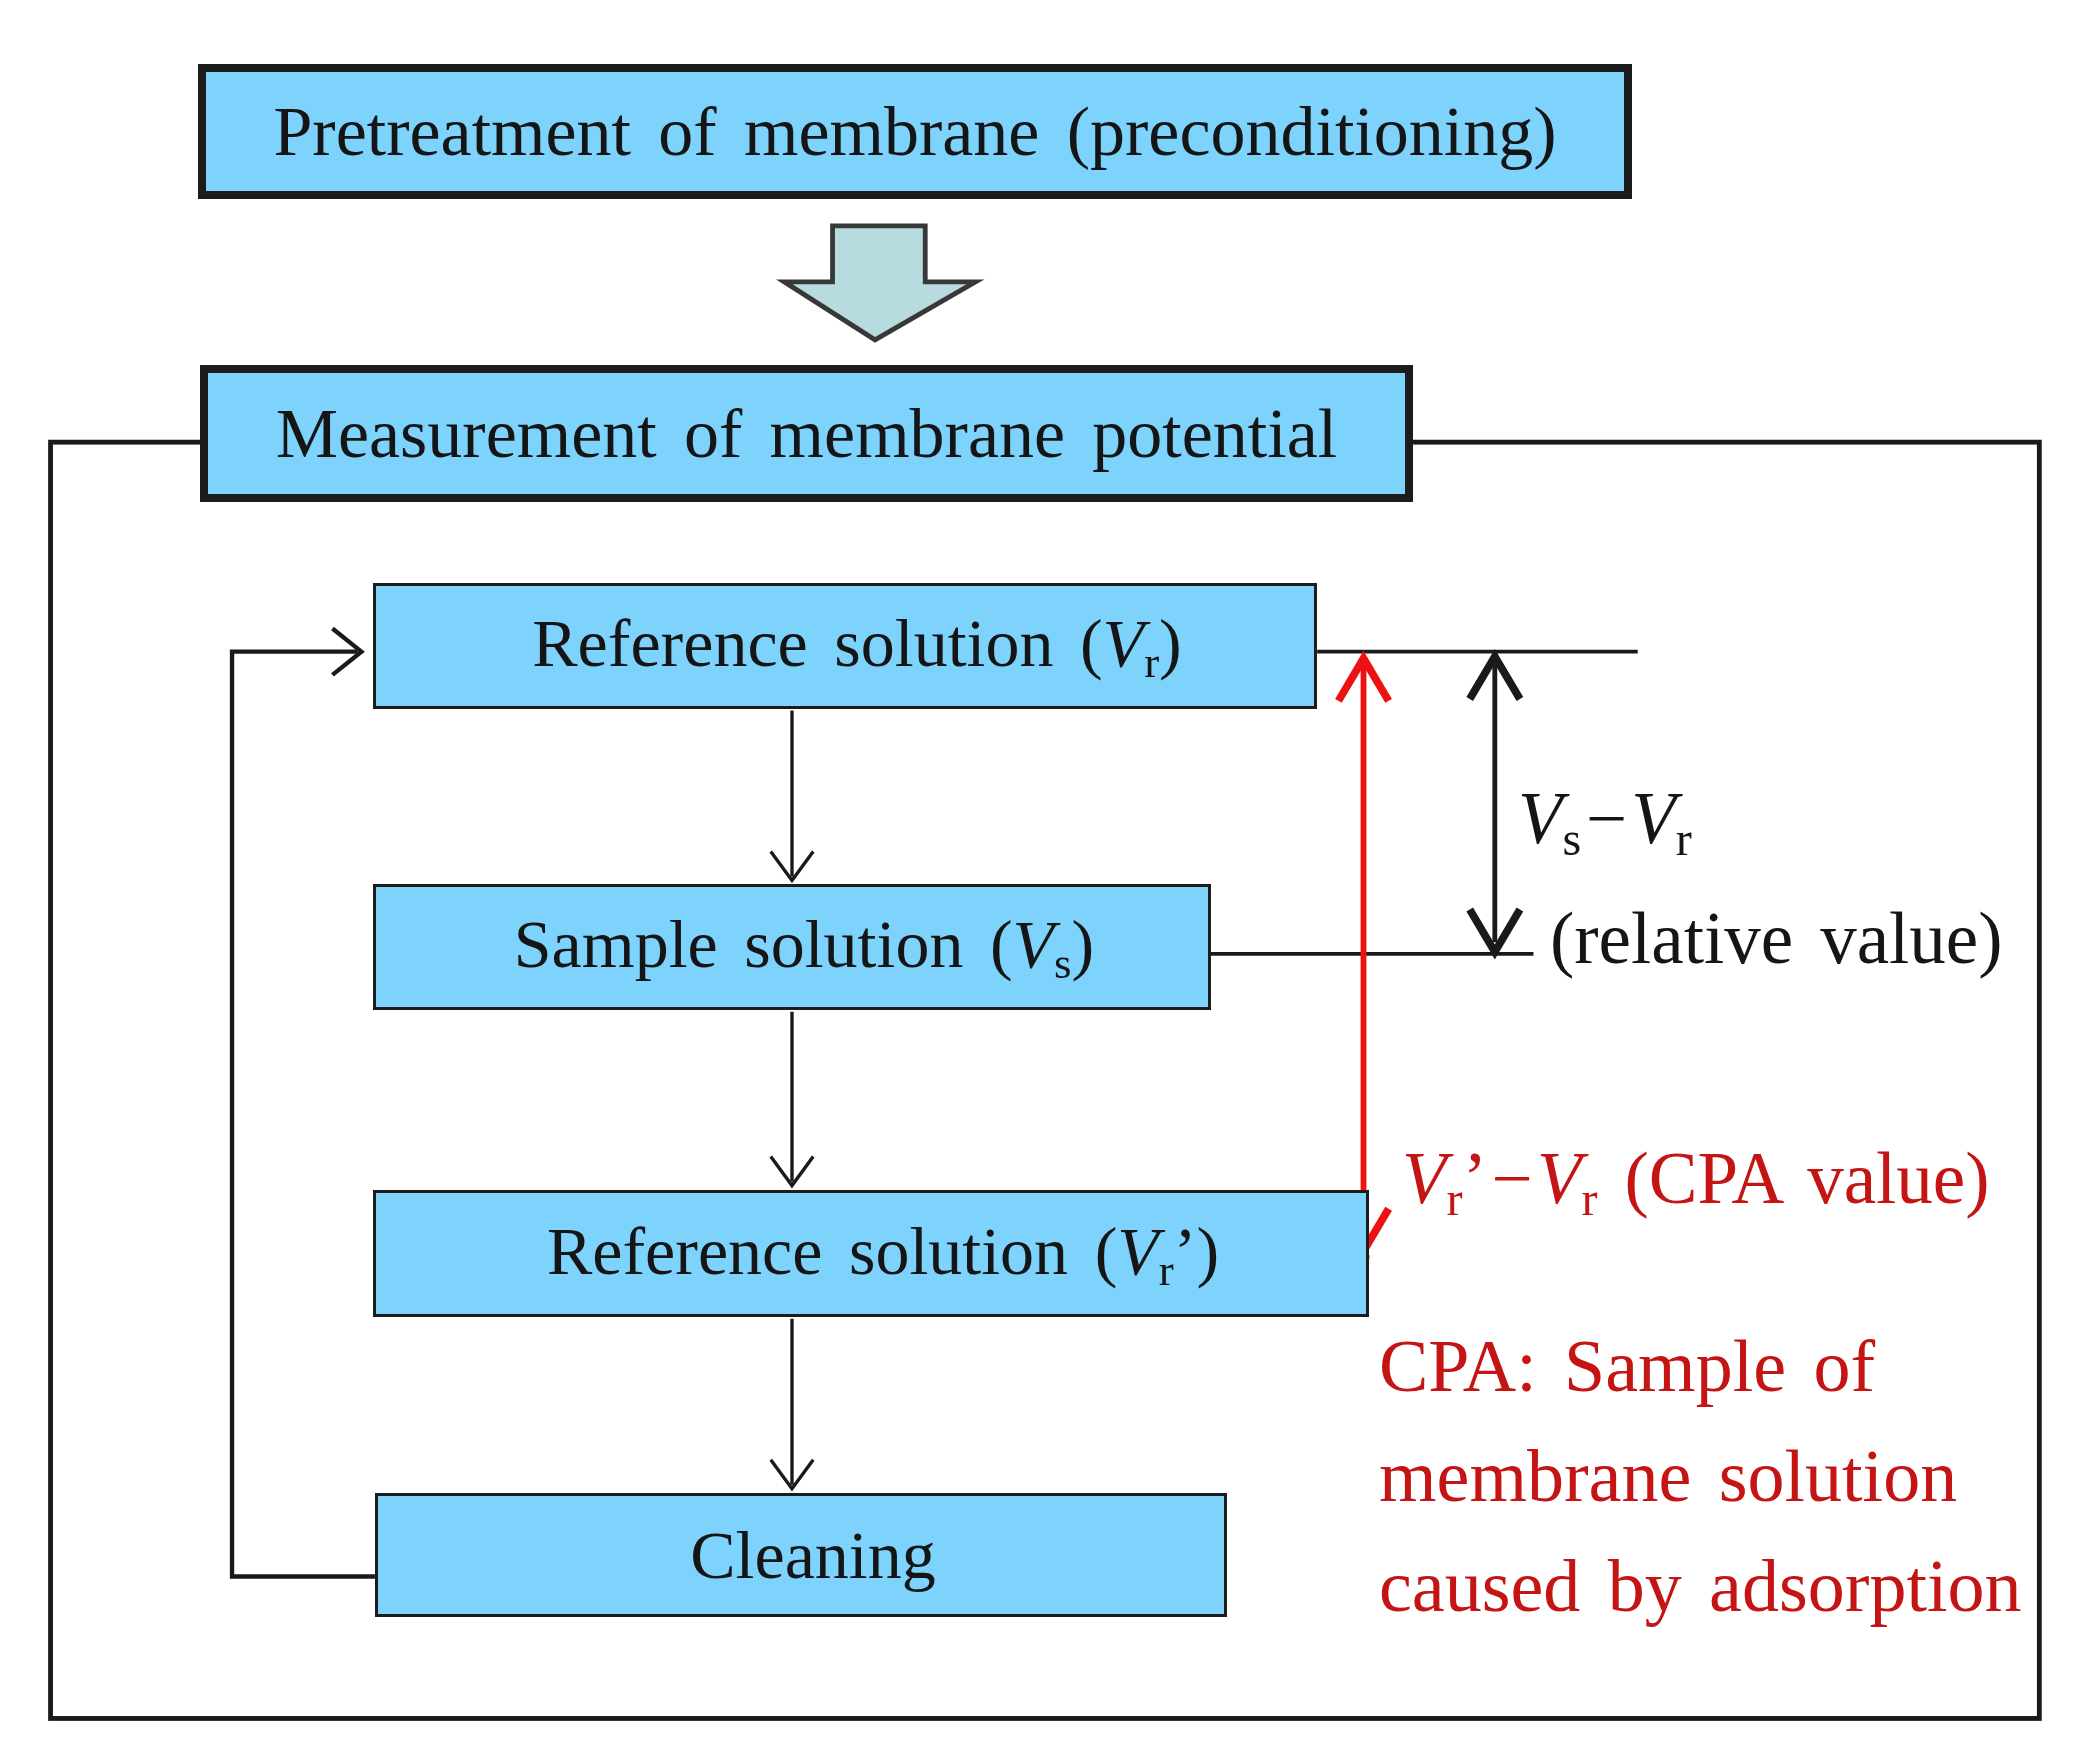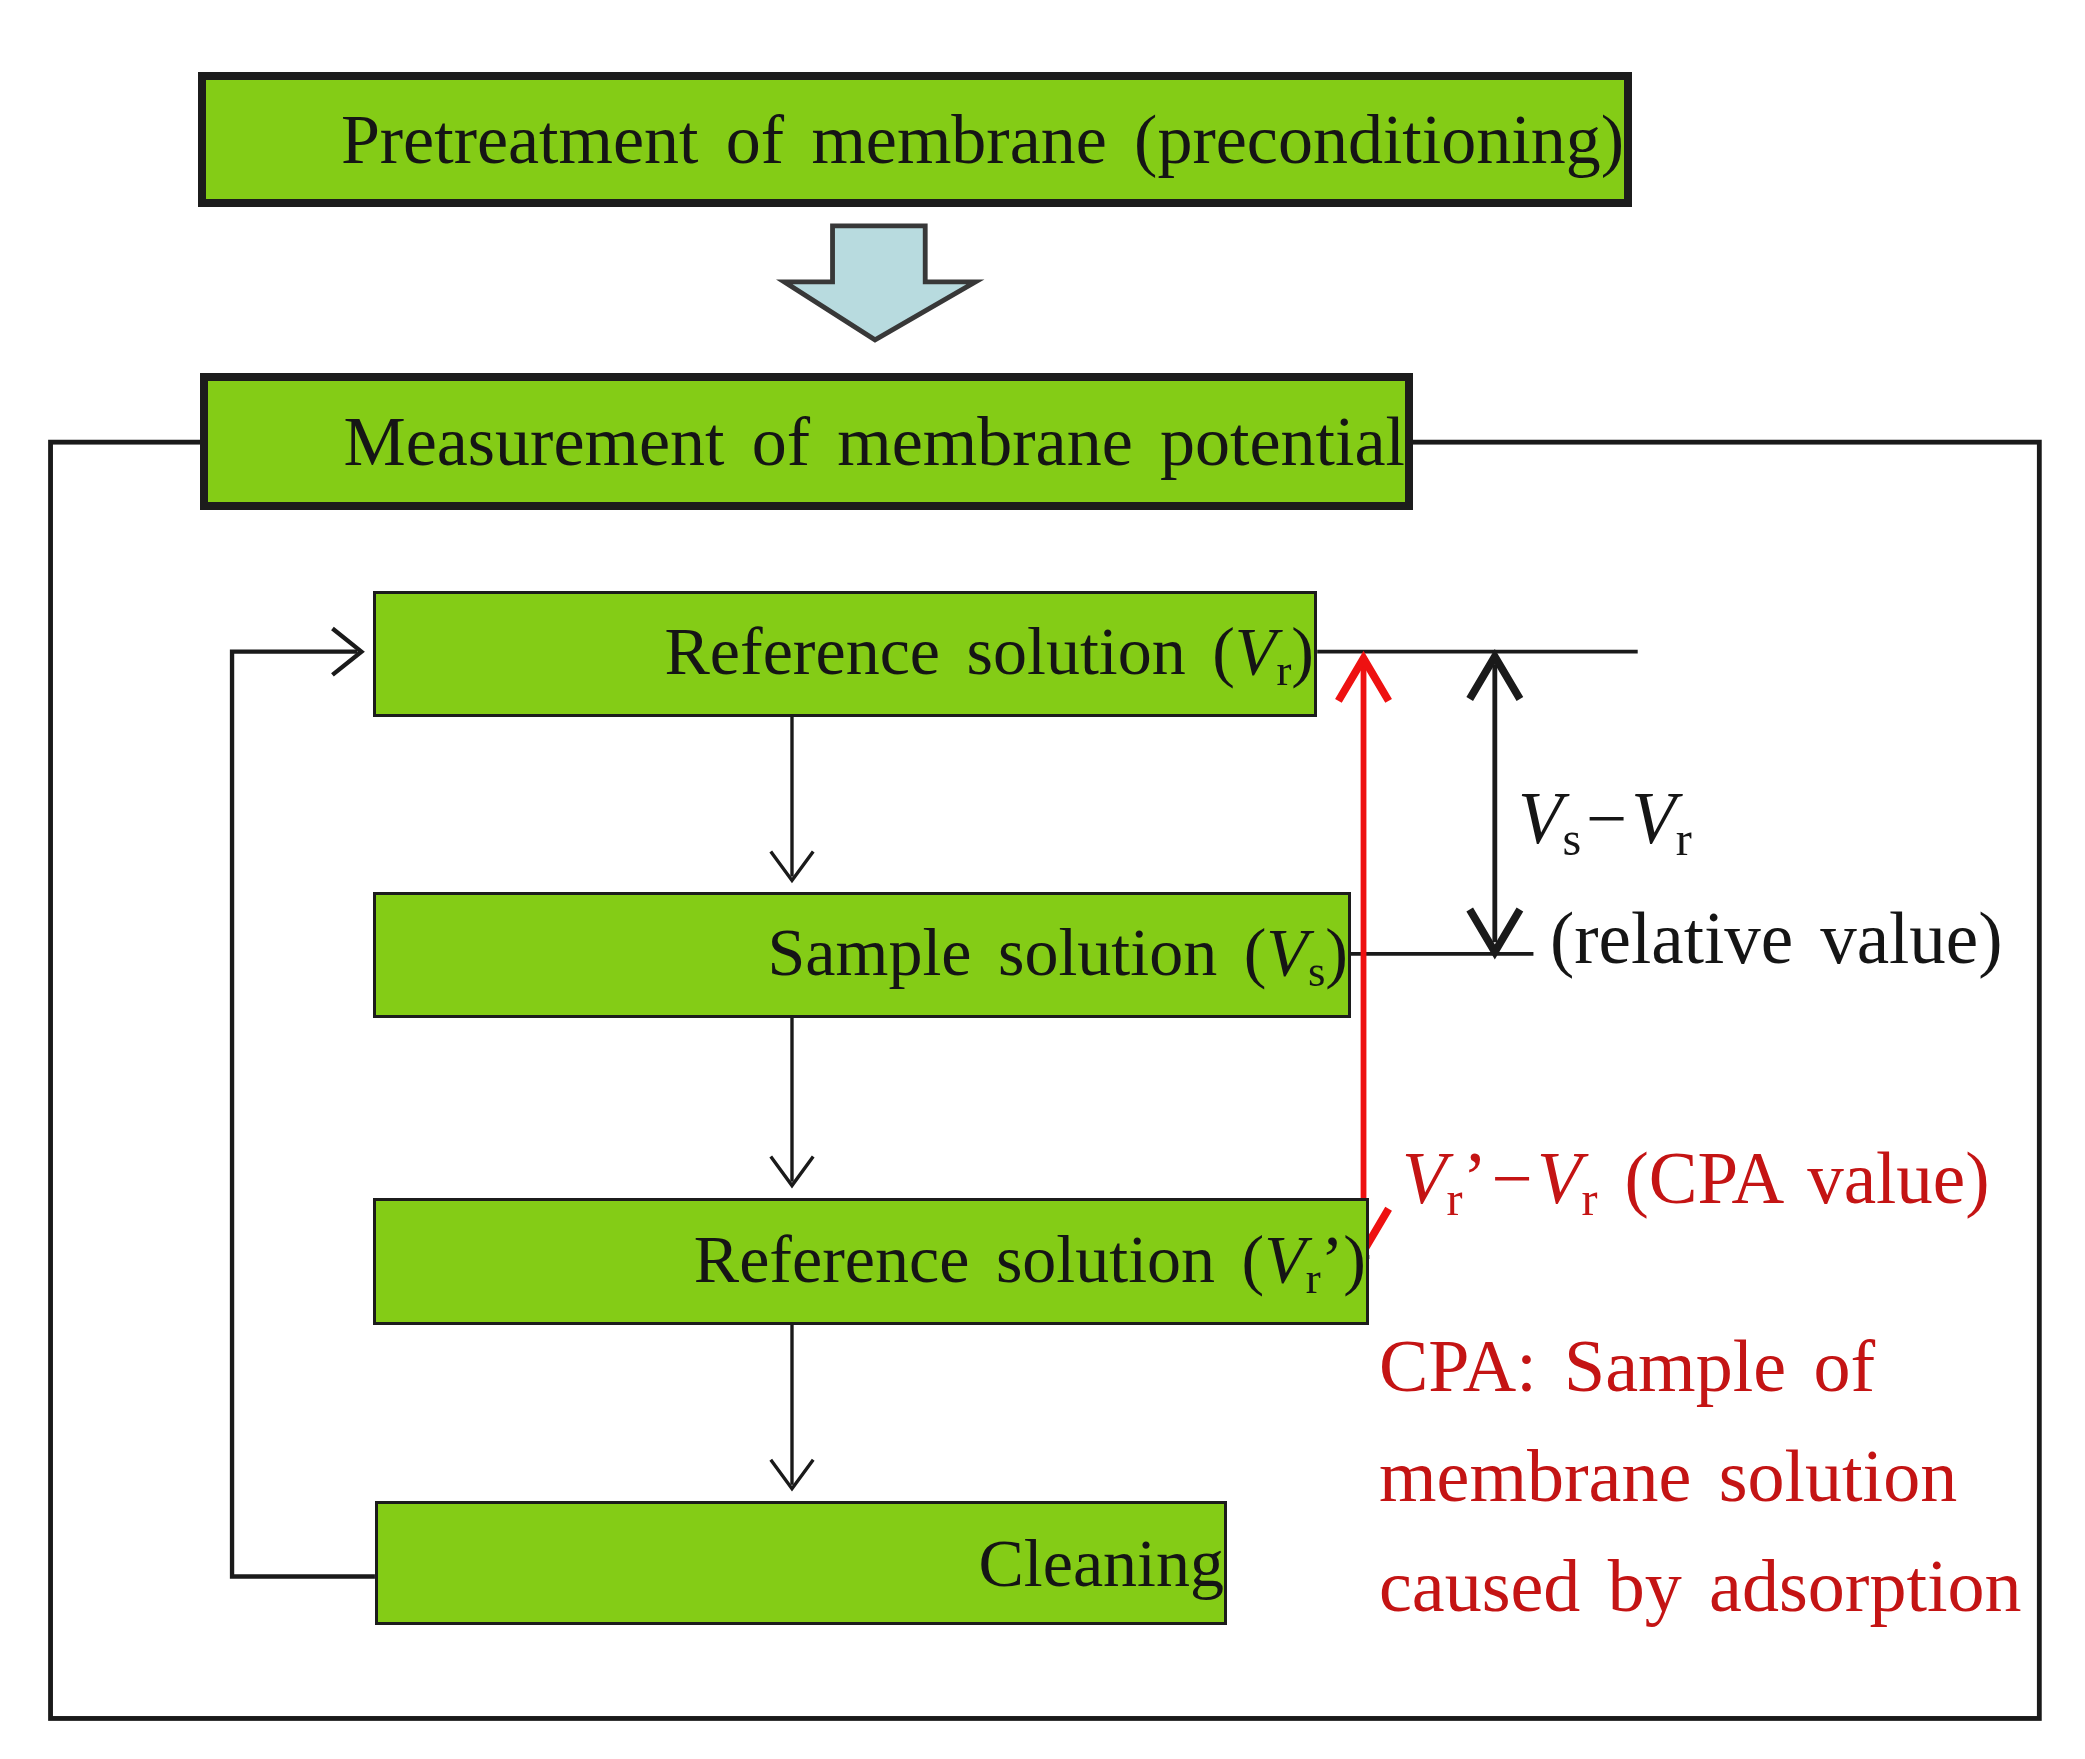--- a/index.html
+++ b/index.html
@@ -15,28 +15,27 @@
     width:2086px;height:1759px;
     background:#ffffff;
     font-family:"Liberation Serif","DejaVu Serif",serif;
     color:var(--ink);
     overflow:hidden;
   }
   #shapes{position:absolute;left:0;top:0;z-index:1;}
   .box{
     position:absolute;
     box-sizing:border-box;
-    background:#84cc16;
+    background:#7dd3fc;
     border:3.9px solid #1c1c1c;
-    display:flex;align-items:center;justify-content:flex-end;
+    display:flex;align-items:center;justify-content:center;
     z-index:2;
     white-space:nowrap;
     word-spacing:0.14em;
     color:#151515;
-    margin-top:8px;
   }
   .box.thick{border-width:8.7px;}
   .fs72{font-size:70px;}
   .fs70{font-size:68px;padding-left:24px;}
   .it{font-style:italic;}
   .sb{font-size:0.66em;font-style:normal;vertical-align:-0.24em;}
   .op{font-style:normal;margin:0 0.06em;}
   .label{
     position:absolute;z-index:3;white-space:nowrap;
     word-spacing:0.12em;color:#151515;
@@ -101,21 +100,21 @@
   <div class="box thick fs72" style="left:200px;top:365px;width:1213px;height:137px;">
     <span>Measurement of membrane potential</span>
   </div>
 
   <div class="box fs70" style="left:373px;top:583px;width:944px;height:126px;">
     <span>
       <span>Reference solution (</span><span class="it">V</span><span class="sb">r</span><span>)</span>
     </span>
   </div>
 
-  <div class="box fs70" style="left:373px;top:884px;width:978px;height:126px;">
+  <div class="box fs70" style="left:373px;top:884px;width:838px;height:126px;">
     <span>
       <span>Sample solution (</span><span class="it">V</span><span class="sb">s</span><span>)</span>
     </span>
   </div>
 
   <div class="box fs70" style="left:373px;top:1190px;width:996px;height:127px;">
     <span>
       <span>Reference solution (</span><span class="it">V</span><span class="sb">r</span><span>’)</span>
     </span>
   </div>

